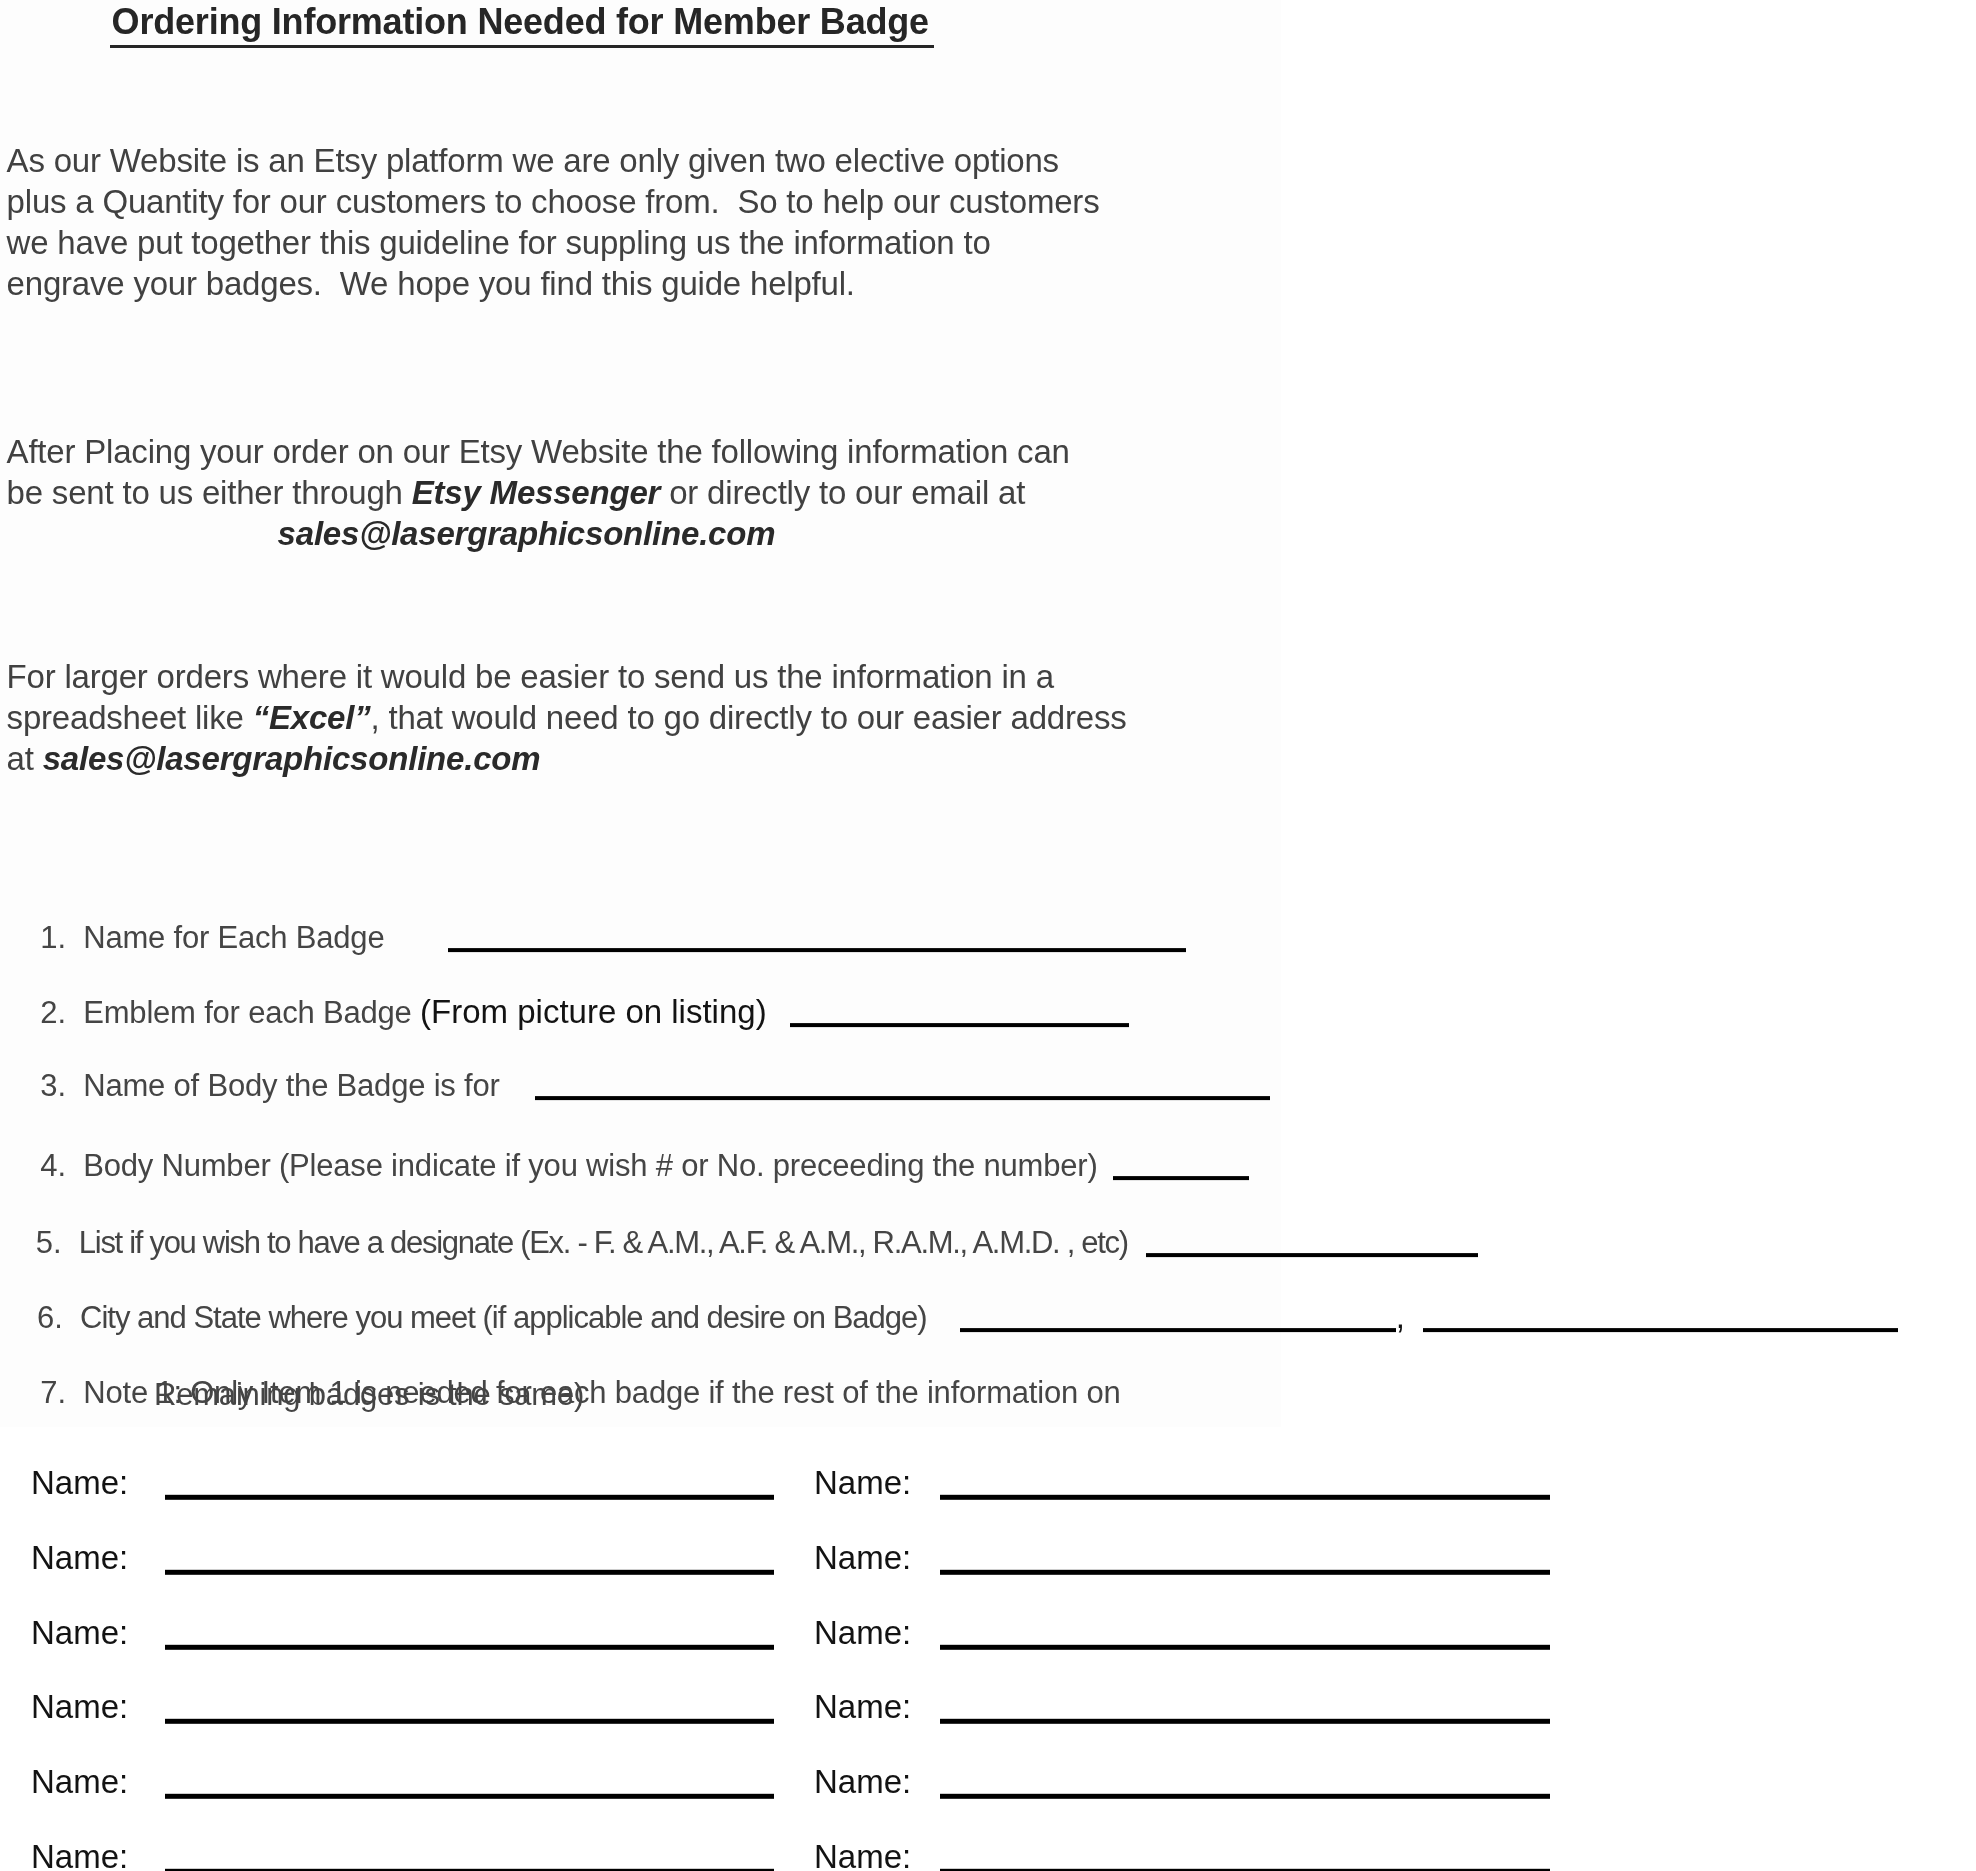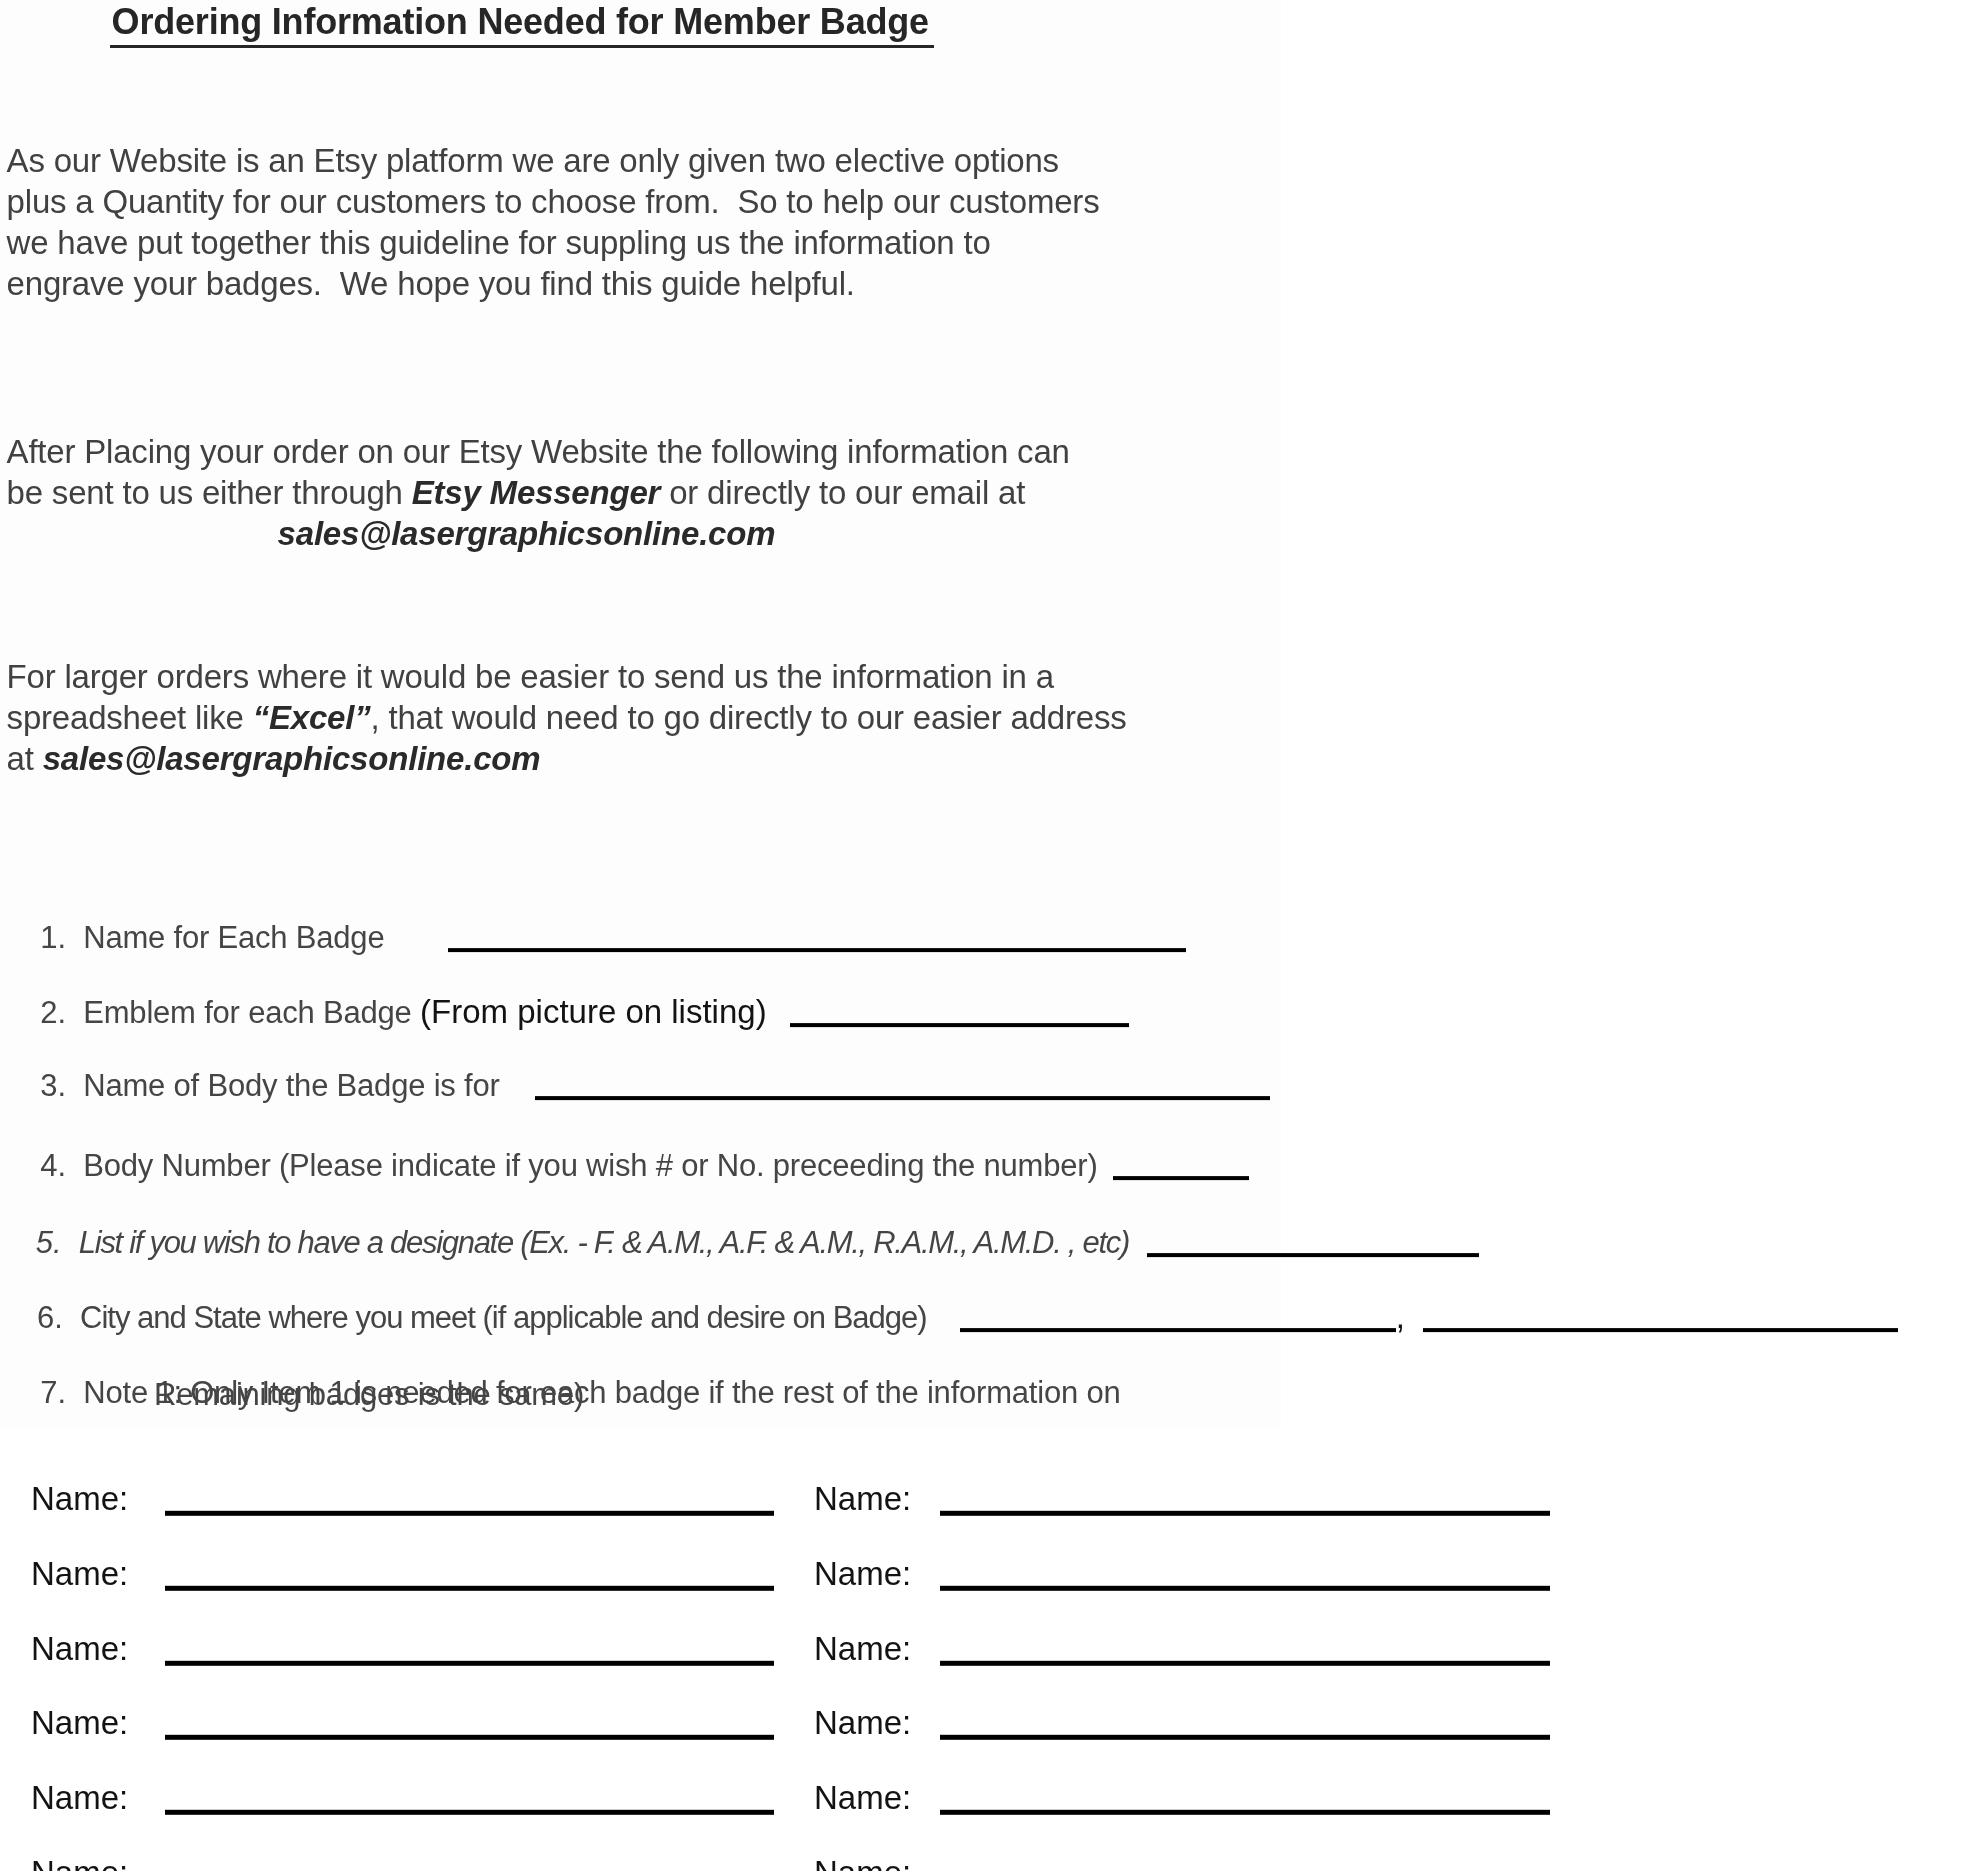--- a/index.html
+++ b/index.html
@@ -37,21 +37,21 @@
   .item.tighter{letter-spacing:-1.3px;}
   .num{display:inline-block;width:43px;letter-spacing:0;}
   .alt-font{font-size:33px;letter-spacing:0;color:#131313;}
   .blank{
     display:inline-block;
     border-bottom:4.1px solid #000;
     transform:translateY(4.1px);
   }
   .note-line2{left:154px;font-size:31px;letter-spacing:-0.2px;color:#454545;white-space:pre;}
   .name-row{left:0;width:1976px;height:49px;}
-  .name-cell{position:absolute;top:16px;font-size:33px;color:#131313;white-space:pre;}
+  .name-cell{position:absolute;top:0;font-size:33px;color:#131313;white-space:pre;}
   .name-cell.col1{left:31px;}
   .name-cell.col2{left:814px;}
   .name-blank{
     display:inline-block;border-bottom:5px solid #000;transform:translateY(5.8px);
   }
   .name-cell.col1 .name-blank{margin-left:37px;width:609px;}
   .name-cell.col2 .name-blank{margin-left:29px;width:610px;}
 </style>
 </head>
 <body>
@@ -90,21 +90,21 @@
   </div>
 
   <div class="abs item" style="top:1029px;">
     <span class="num">3.</span><span>Name of Body the Badge is for</span><span class="blank" style="margin-left:35px;width:735px;"></span>
   </div>
 
   <div class="abs item" style="top:1109px;">
     <span class="num">4.</span><span>Body Number (Please indicate if you wish # or No. preceeding the number)</span><span class="blank" style="margin-left:15px;width:136px;"></span>
   </div>
 
-  <div class="abs item tighter" style="top:1186px;font-style:italic;">
+  <div class="abs item tighter" style="top:1186px;">
     <span class="num">5.</span><span>List if you wish to have a designate (Ex. - F. &amp; A.M., A.F. &amp; A.M., R.A.M., A.M.D. , etc)</span><span class="blank" style="margin-left:18px;width:332px;"></span>
   </div>
 
   <div class="abs item tight" style="top:1260px;">
     <span class="num">6.</span><span>City and State where you meet (if applicable and desire on Badge)</span><span class="blank" style="margin-left:33px;width:436px;"></span><span class="alt-font">,</span><span class="blank" style="margin-left:18px;width:475px;"></span>
   </div>
 
   <div class="abs item" style="top:1336px;">
     <span class="num">7.</span><span>Note 1: Only Item 1 is needed for each badge if the rest of the information on</span>
   </div>

